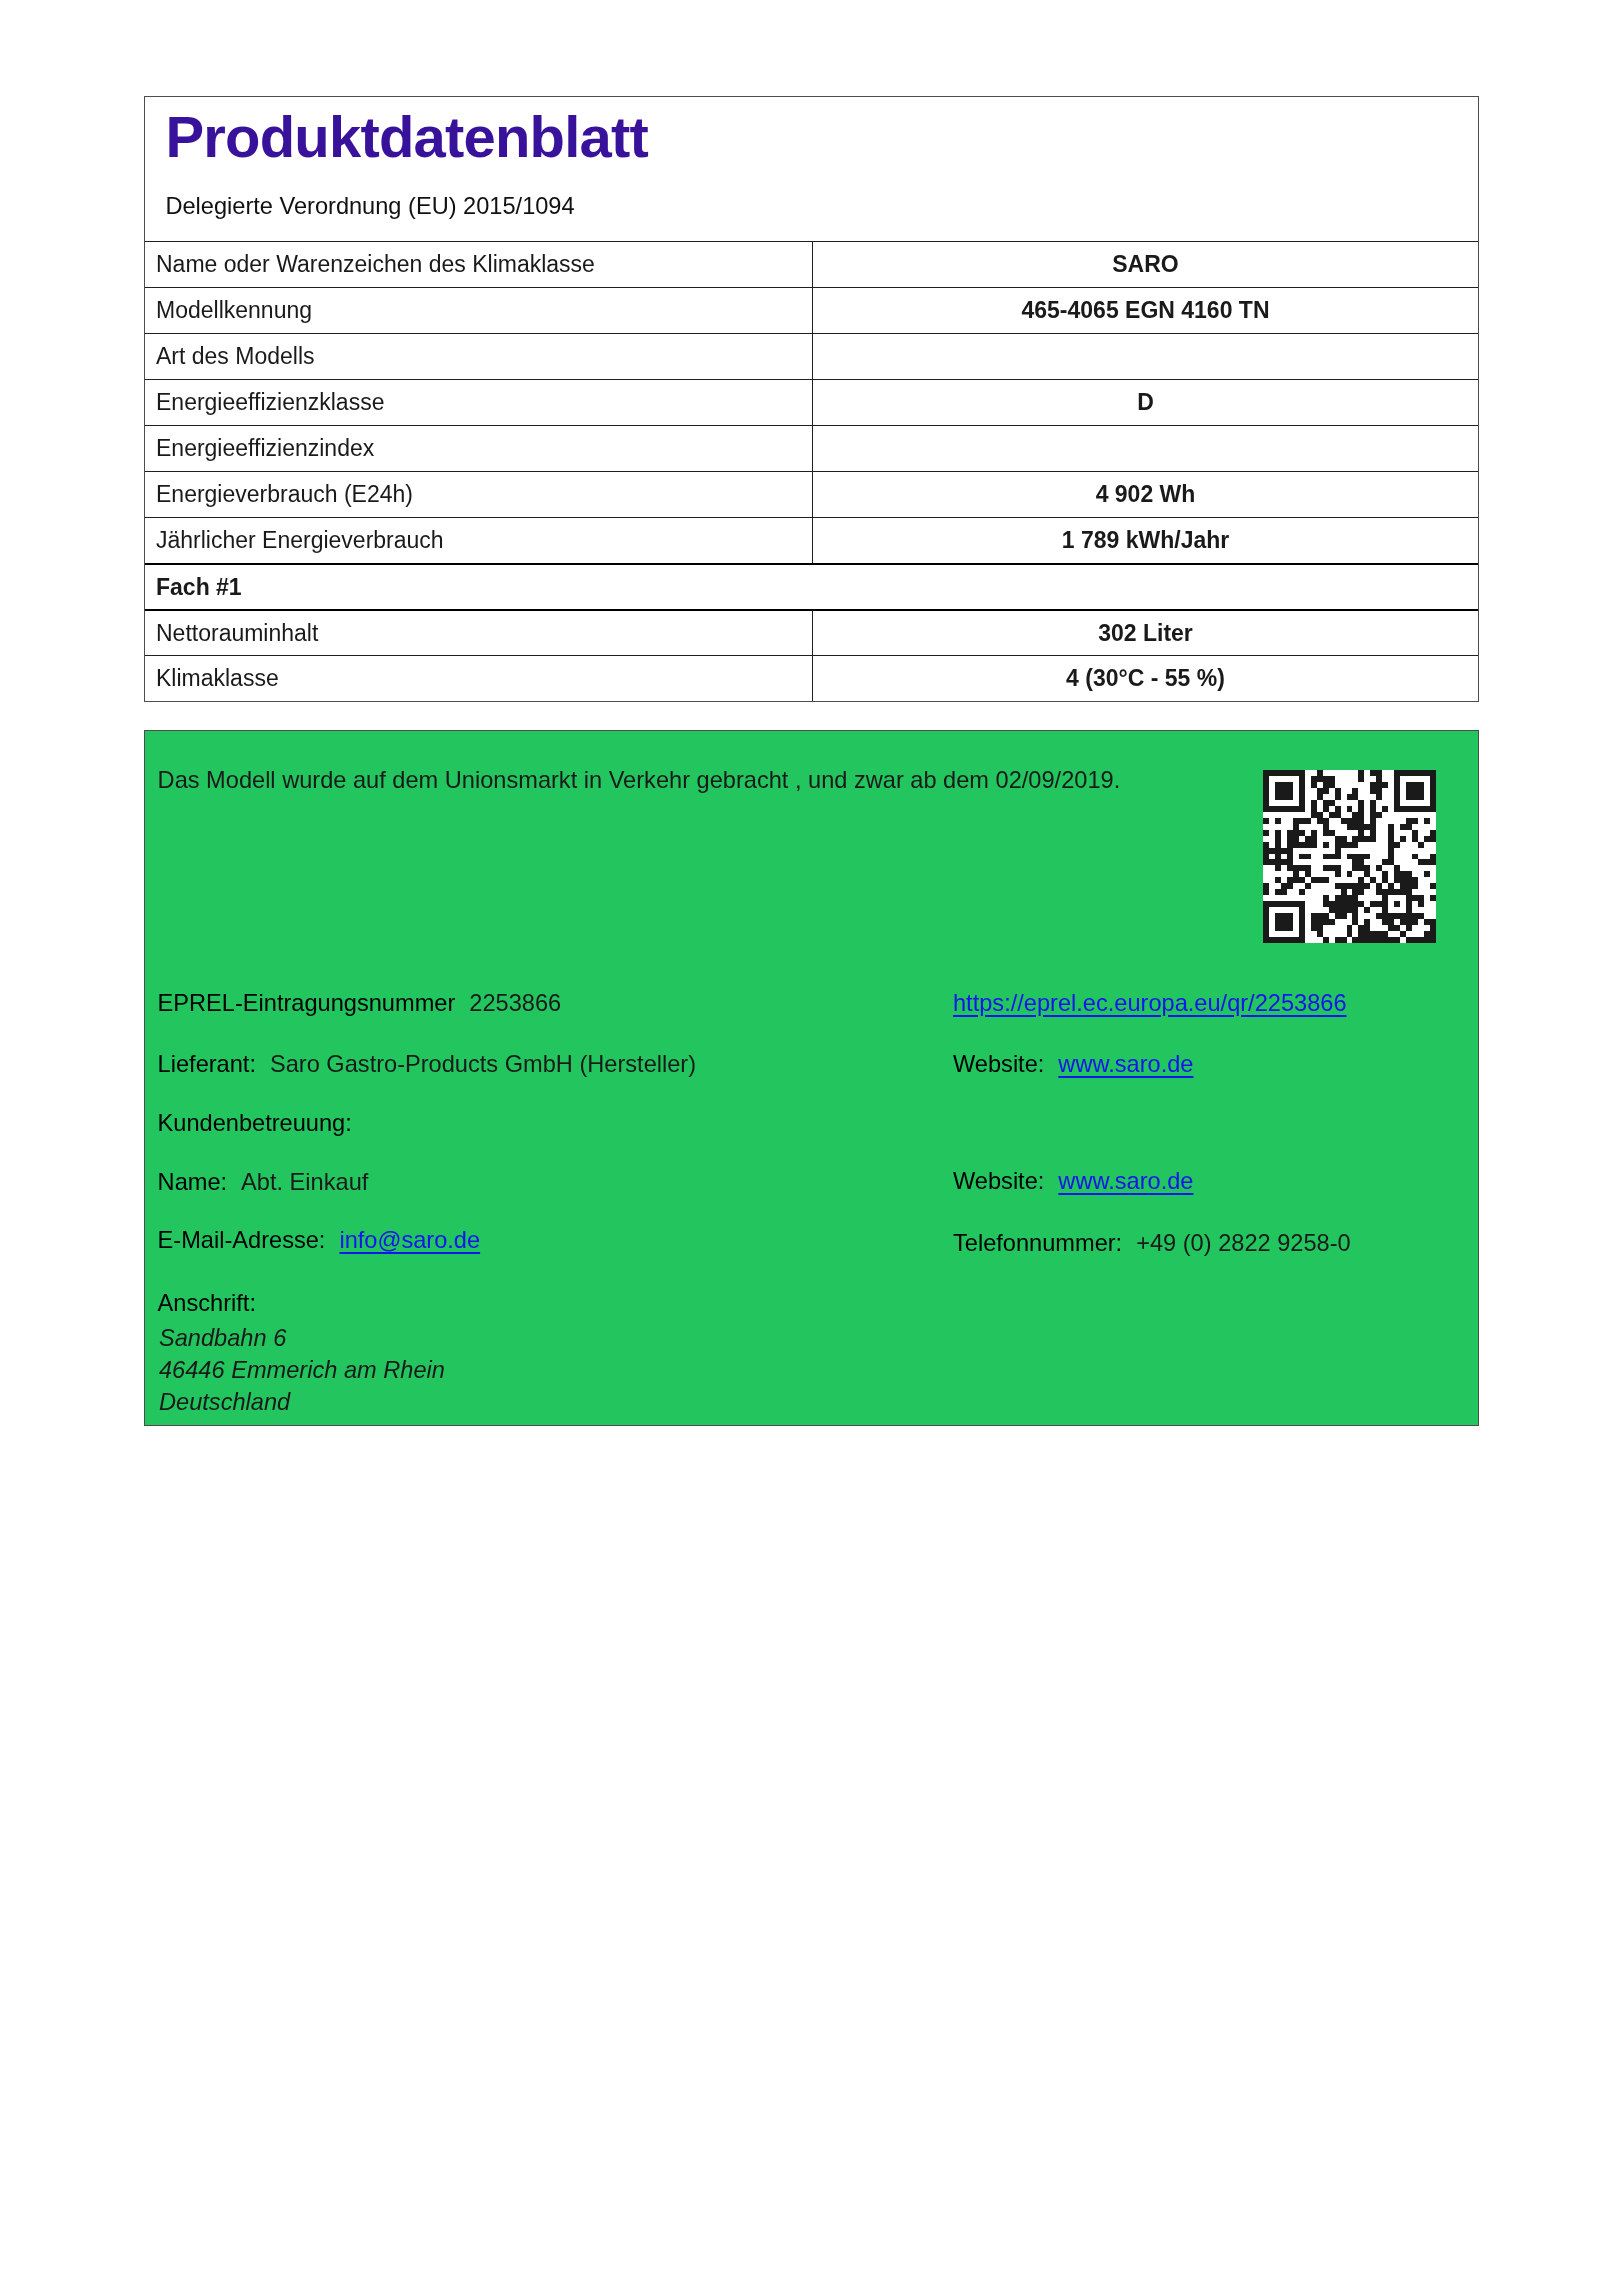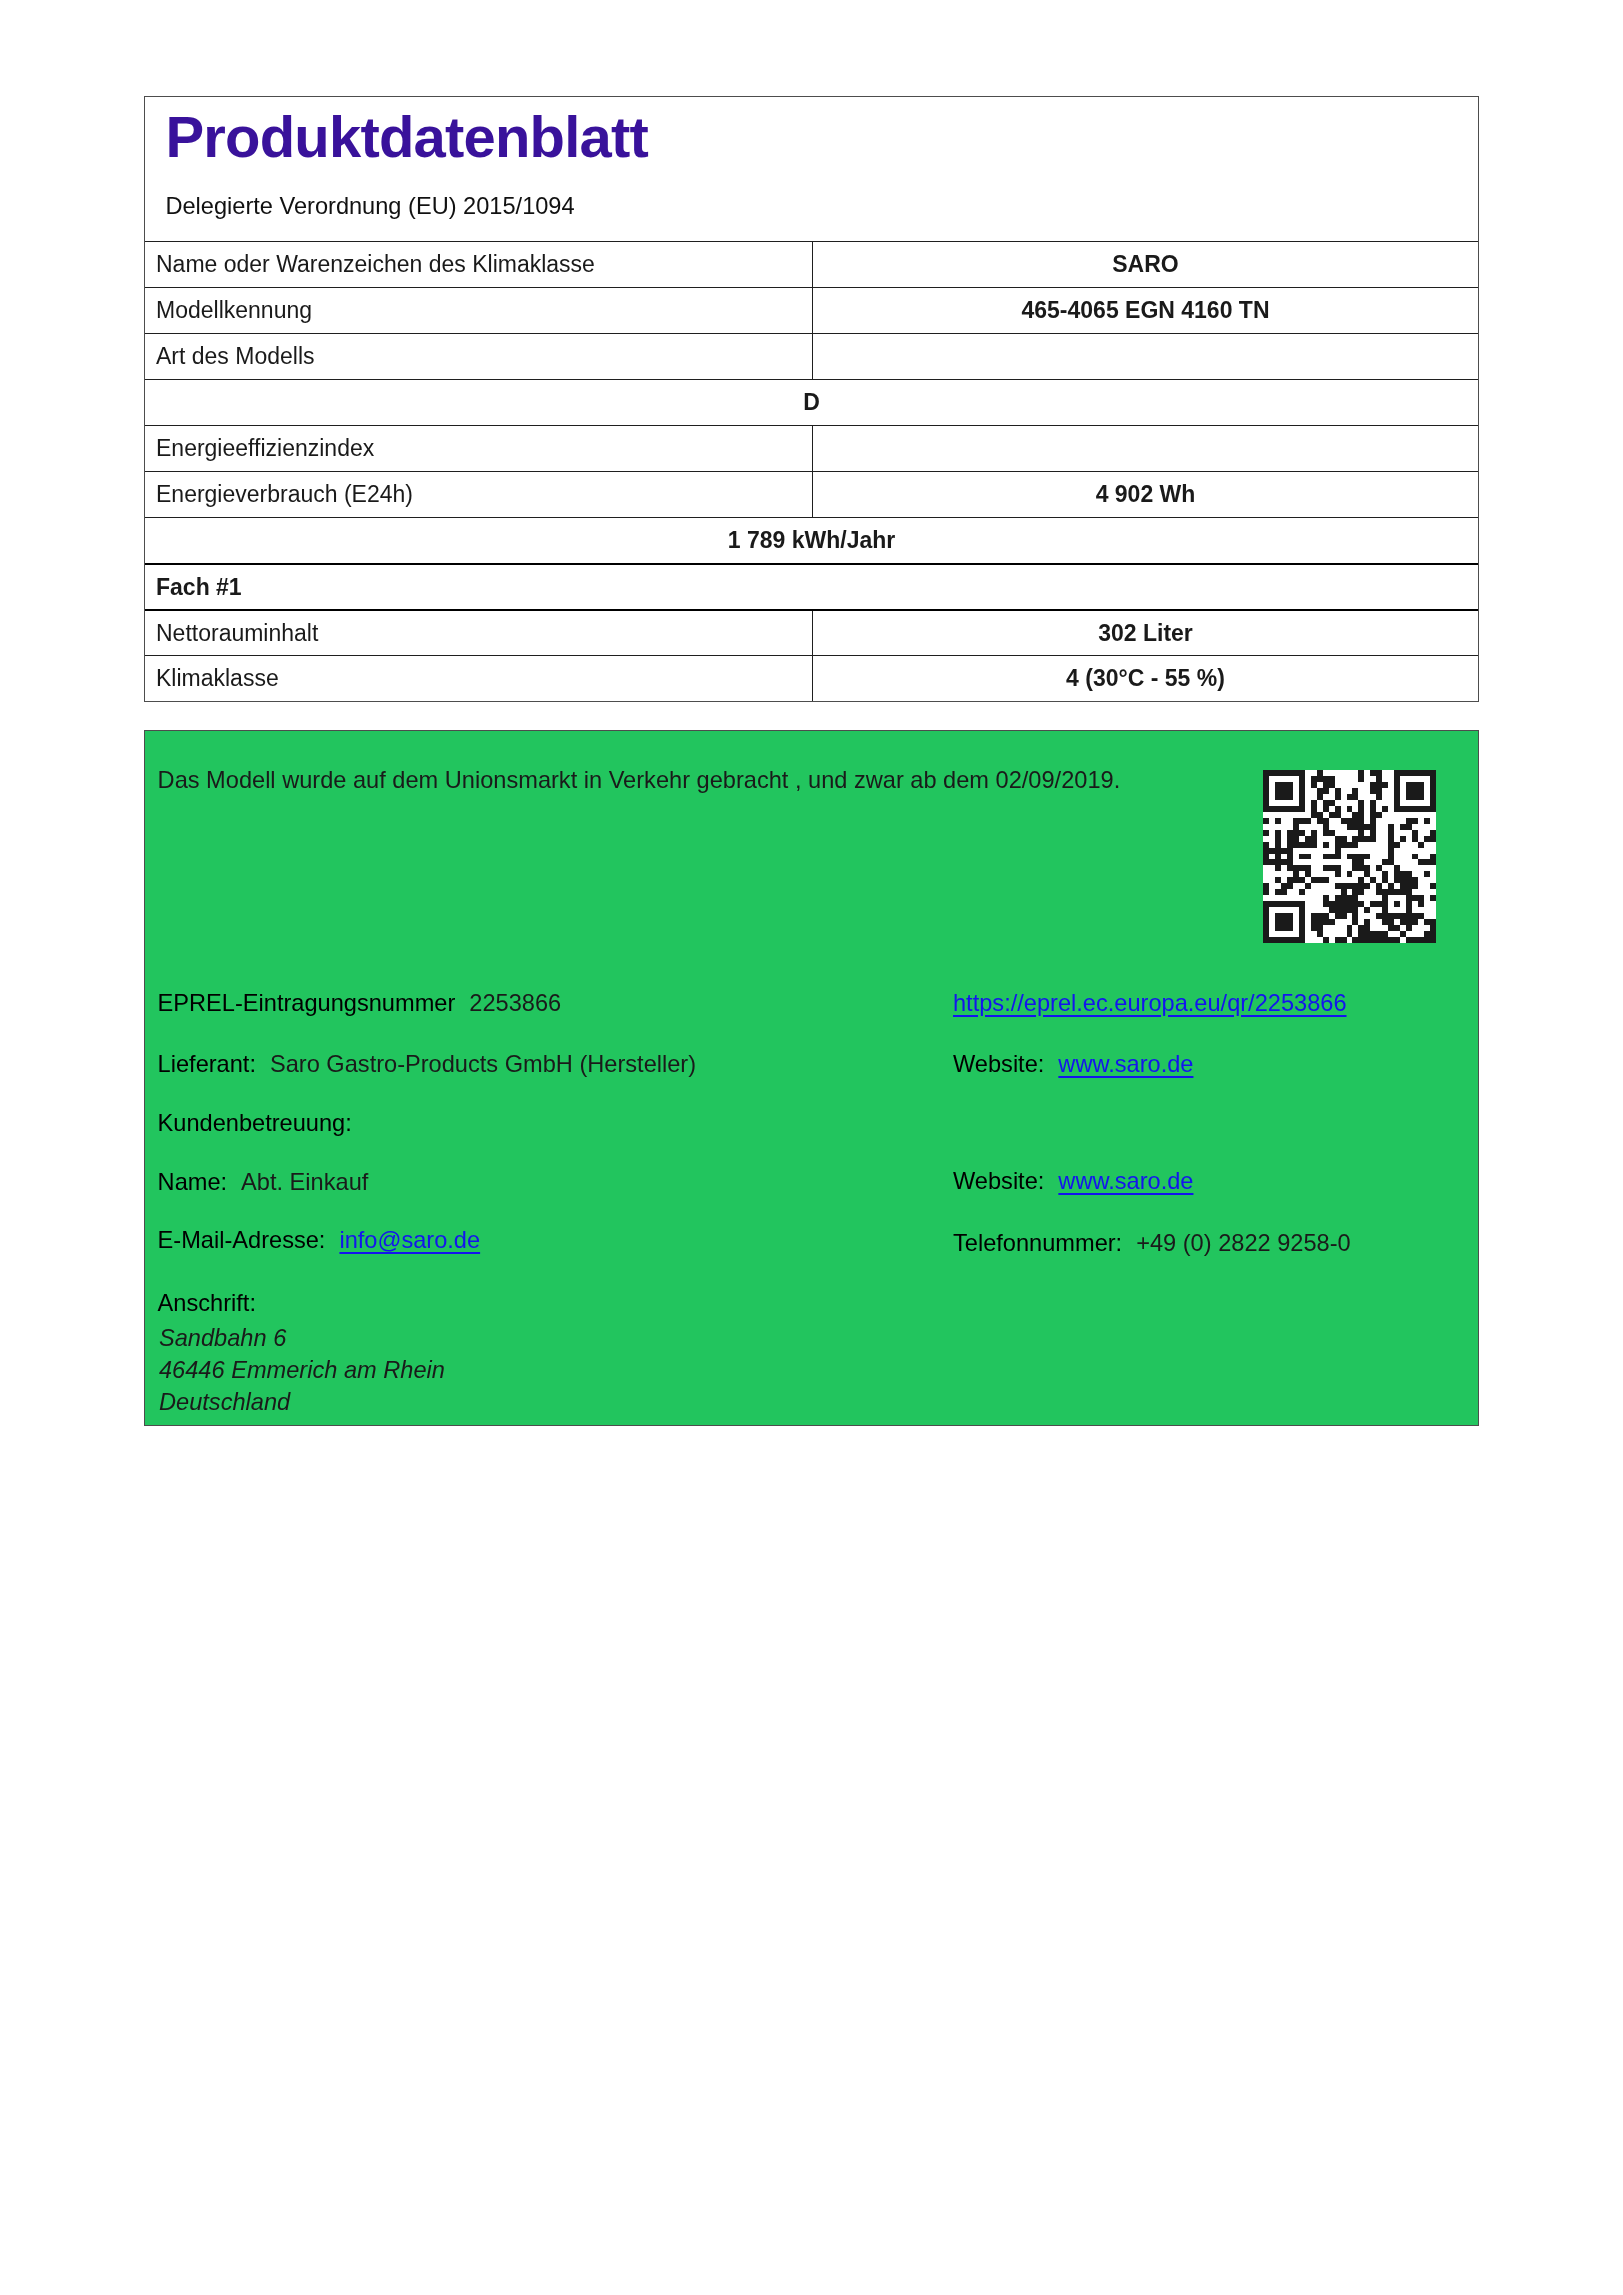--- a/index.html
+++ b/index.html
@@ -133,30 +133,32 @@
       <div class="t-value">SARO</div>
     </div>
     <div class="t-row">
       <div class="t-label">Modellkennung</div>
       <div class="t-value">465-4065 EGN 4160 TN</div>
     </div>
     <div class="t-row">
       <div class="t-label">Art des Modells</div>
     </div>
     <div class="t-row">
+      <div class="t-label">Energieeffizienzklasse</div>
       <div class="t-value">D</div>
     </div>
     <div class="t-row">
       <div class="t-label">Energieeffizienzindex</div>
     </div>
     <div class="t-row">
       <div class="t-label">Energieverbrauch (E24h)</div>
       <div class="t-value">4 902 Wh</div>
     </div>
     <div class="t-row">
+      <div class="t-label">Jährlicher Energieverbrauch</div>
       <div class="t-value">1 789 kWh/Jahr</div>
     </div>
     <div class="t-row section thick-top">
       <div class="t-label">Fach #1</div>
     </div>
     <div class="t-row thick-top">
       <div class="t-label">Nettorauminhalt</div>
       <div class="t-value">302 Liter</div>
     </div>
     <div class="t-row">

